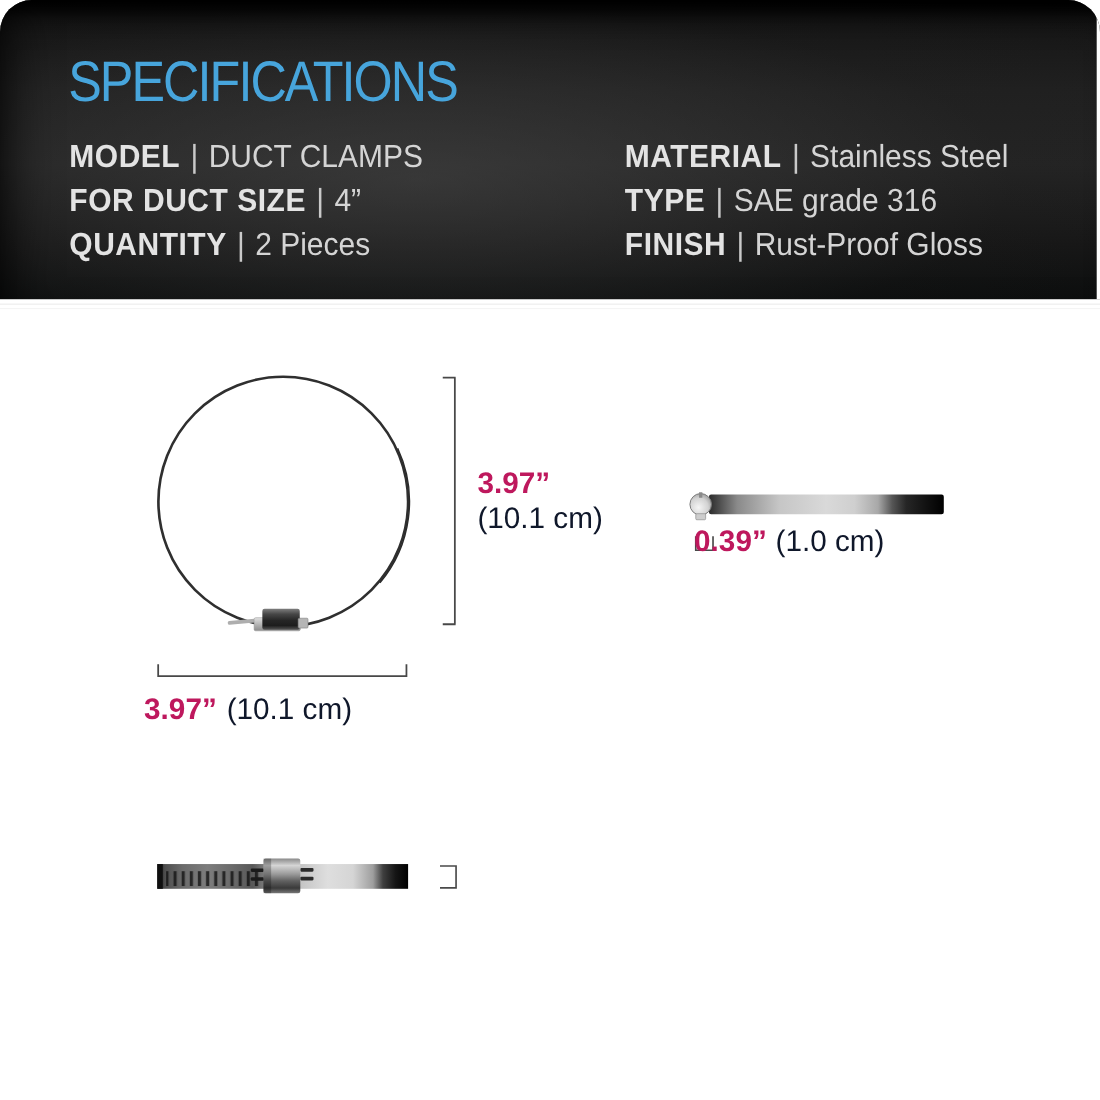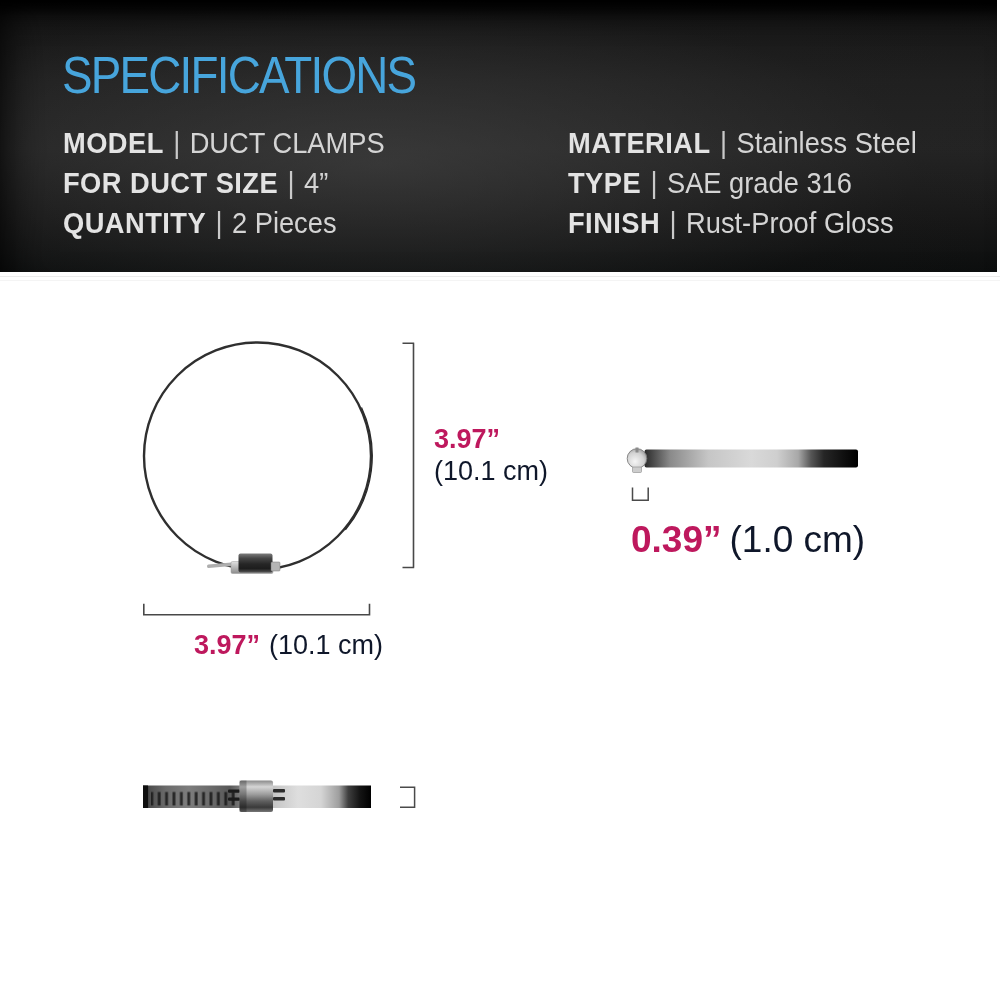--- a/index.html
+++ b/index.html
@@ -1,17 +1,17 @@
 <!DOCTYPE html>
 <html><head>
 <meta charset="utf-8">
 <style>
   html,body{margin:0;padding:0;background:#ffffff;}
   #page{position:relative;width:1000px;height:1000px;background:#ffffff;overflow:hidden;
-        font-family:"Liberation Sans",sans-serif;}
+        font-family:"Liberation Sans",sans-serif;border-radius:29px;}
 
   
   #header{position:absolute;left:0;top:0;width:1000px;height:272px;
     background:
       radial-gradient(120% 130% at 38% 60%, rgba(78,78,78,0.50) 0%, rgba(40,40,40,0.15) 45%, rgba(0,0,0,0) 70%),
       linear-gradient(180deg,#000000 0%,#151515 6%,#1f1f1f 30%,#232323 55%,#151515 82%,#0b0d0d 100%);
     box-shadow: inset 40px 0 50px -40px #000, inset 0 30px 30px -20px #000;}
   #header .right-sliver{position:absolute;right:0;top:0;width:3px;height:272px;background:#fdfdfd;}
   .hairline{position:absolute;left:0;width:1000px;height:1px;}
   #hairline-1{top:276;background:#ececec;top:276px;}
@@ -30,23 +30,23 @@
   .spec-row .val{font-weight:400;color:#d4d4d4;}
 
   
   #drawing{position:absolute;left:0;top:0;width:1000px;height:1000px;}
 
   
   .dim{position:absolute;color:#2e2e2e;white-space:nowrap;}
   .dim .in{font-weight:700;color:#be185d;}
   .dim .cm{font-weight:400;color:#0f172a;}
   #dim-circle-v{left:434px;top:423px;font-size:27px;line-height:32px;}
-  #dim-circle-h{left:131px;top:630px;width:252px;font-size:27px;text-align:right;}
+  #dim-circle-h{left:131px;top:630px;width:252px;font-size:27px;text-align:left;}
   #dim-circle-h .cm{margin-left:9px;}
-  #dim-side{left:631px;top:519px;font-size:37px;}
+  #dim-side{left:631px;top:477px;font-size:27px;}
   #dim-side .cm{margin-left:8px;}
   #dim-flat{left:432px;top:763px;font-size:27px;line-height:33px;}
 </style>
 </head>
 <body>
 
 <div id="page">
 
   <div id="header">
     <h1 id="spec-title" style="color: rgb(71, 165, 220);">SPECIFICATIONS</h1>

